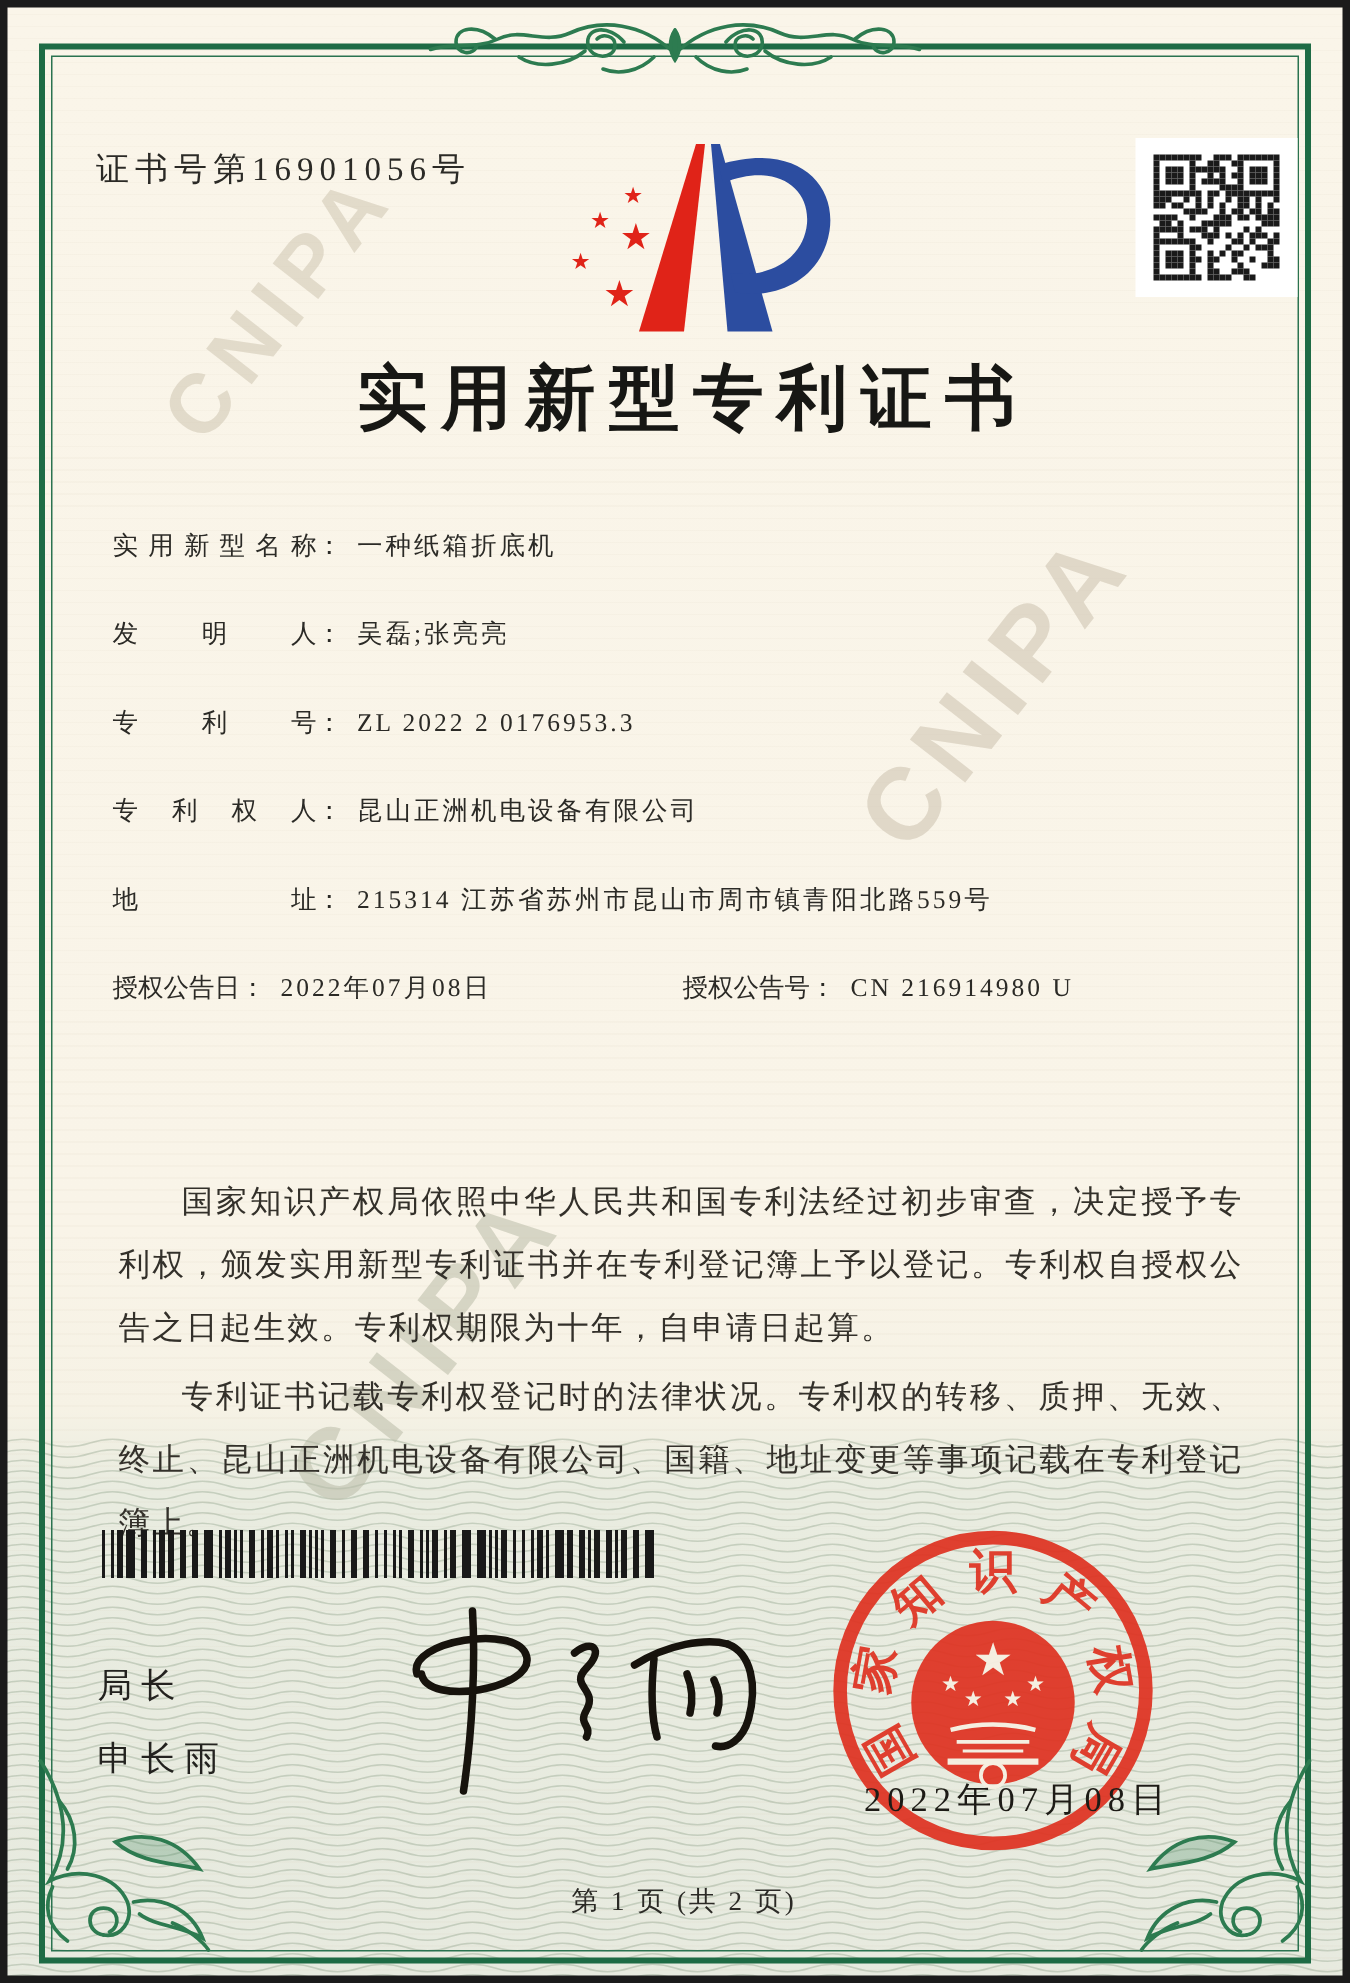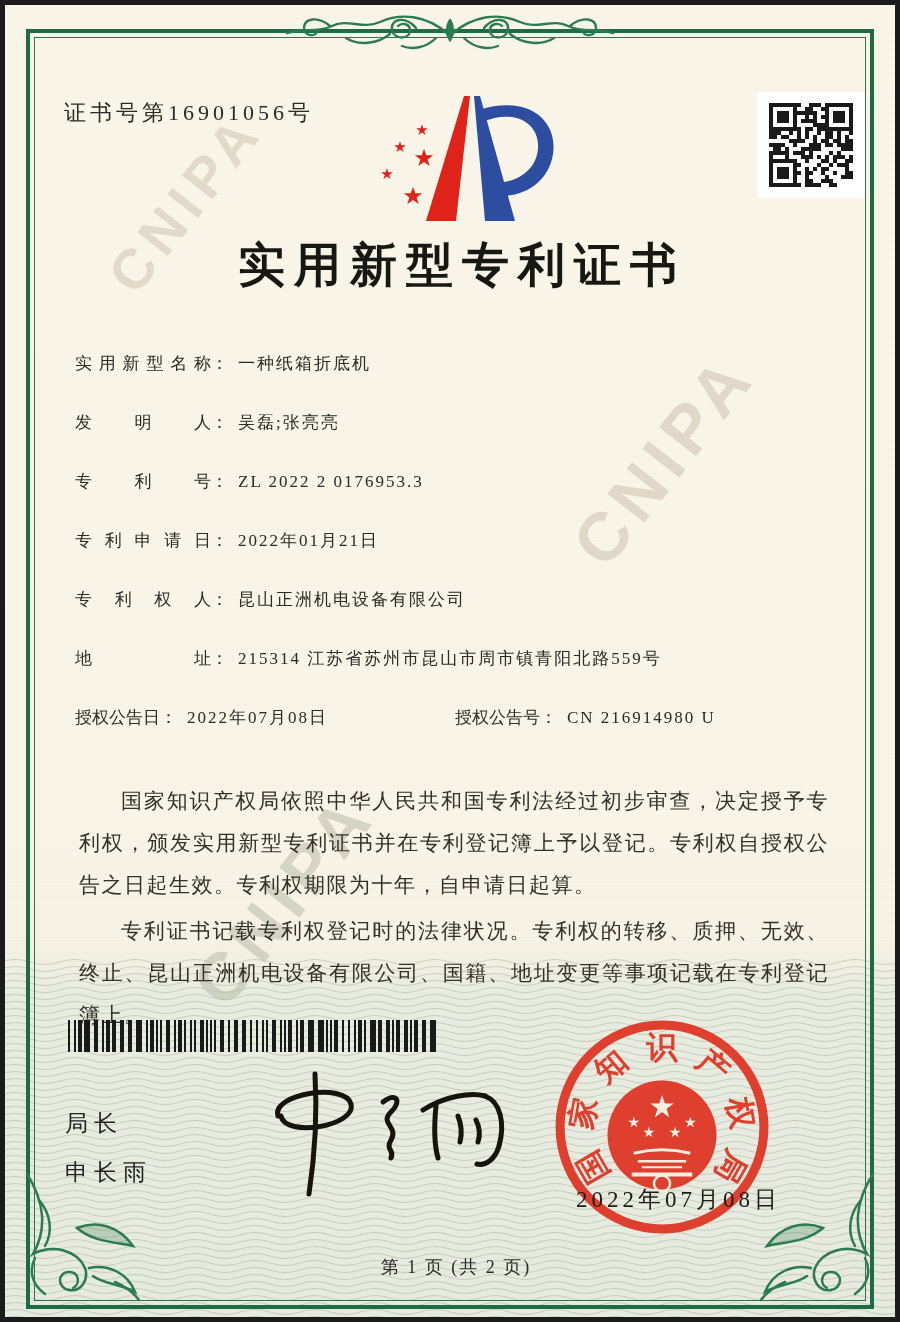--- a/index.html
+++ b/index.html
@@ -432,23 +432,20 @@
     <div class="frow">
       <span class="flabel">实用新型名称</span><span class="fcolon">：</span><span class="fvalue">一种纸箱折底机</span>
     </div>
     <div class="frow">
       <span class="flabel">发明人</span><span class="fcolon">：</span><span class="fvalue">吴磊;张亮亮</span>
     </div>
     <div class="frow">
       <span class="flabel">专利号</span><span class="fcolon">：</span><span class="fvalue">ZL 2022 2 0176953.3</span>
     </div>
     <div class="frow">
-      <span class="flabel">专利申请日</span><span class="fcolon">：</span><span class="fvalue">2022年01月21日</span>
-    </div>
-    <div class="frow">
       <span class="flabel">专利权人</span><span class="fcolon">：</span><span class="fvalue">昆山正洲机电设备有限公司</span>
     </div>
     <div class="frow">
       <span class="flabel">地址</span><span class="fcolon">：</span><span class="fvalue">215314 江苏省苏州市昆山市周市镇青阳北路559号</span>
     </div>
     <div class="frow grant-row">
       <div class="grant-left">
         <span class="glabel">授权公告日</span><span class="fcolon">：</span><span class="fvalue">2022年07月08日</span>
       </div>
       <div class="grant-right">

